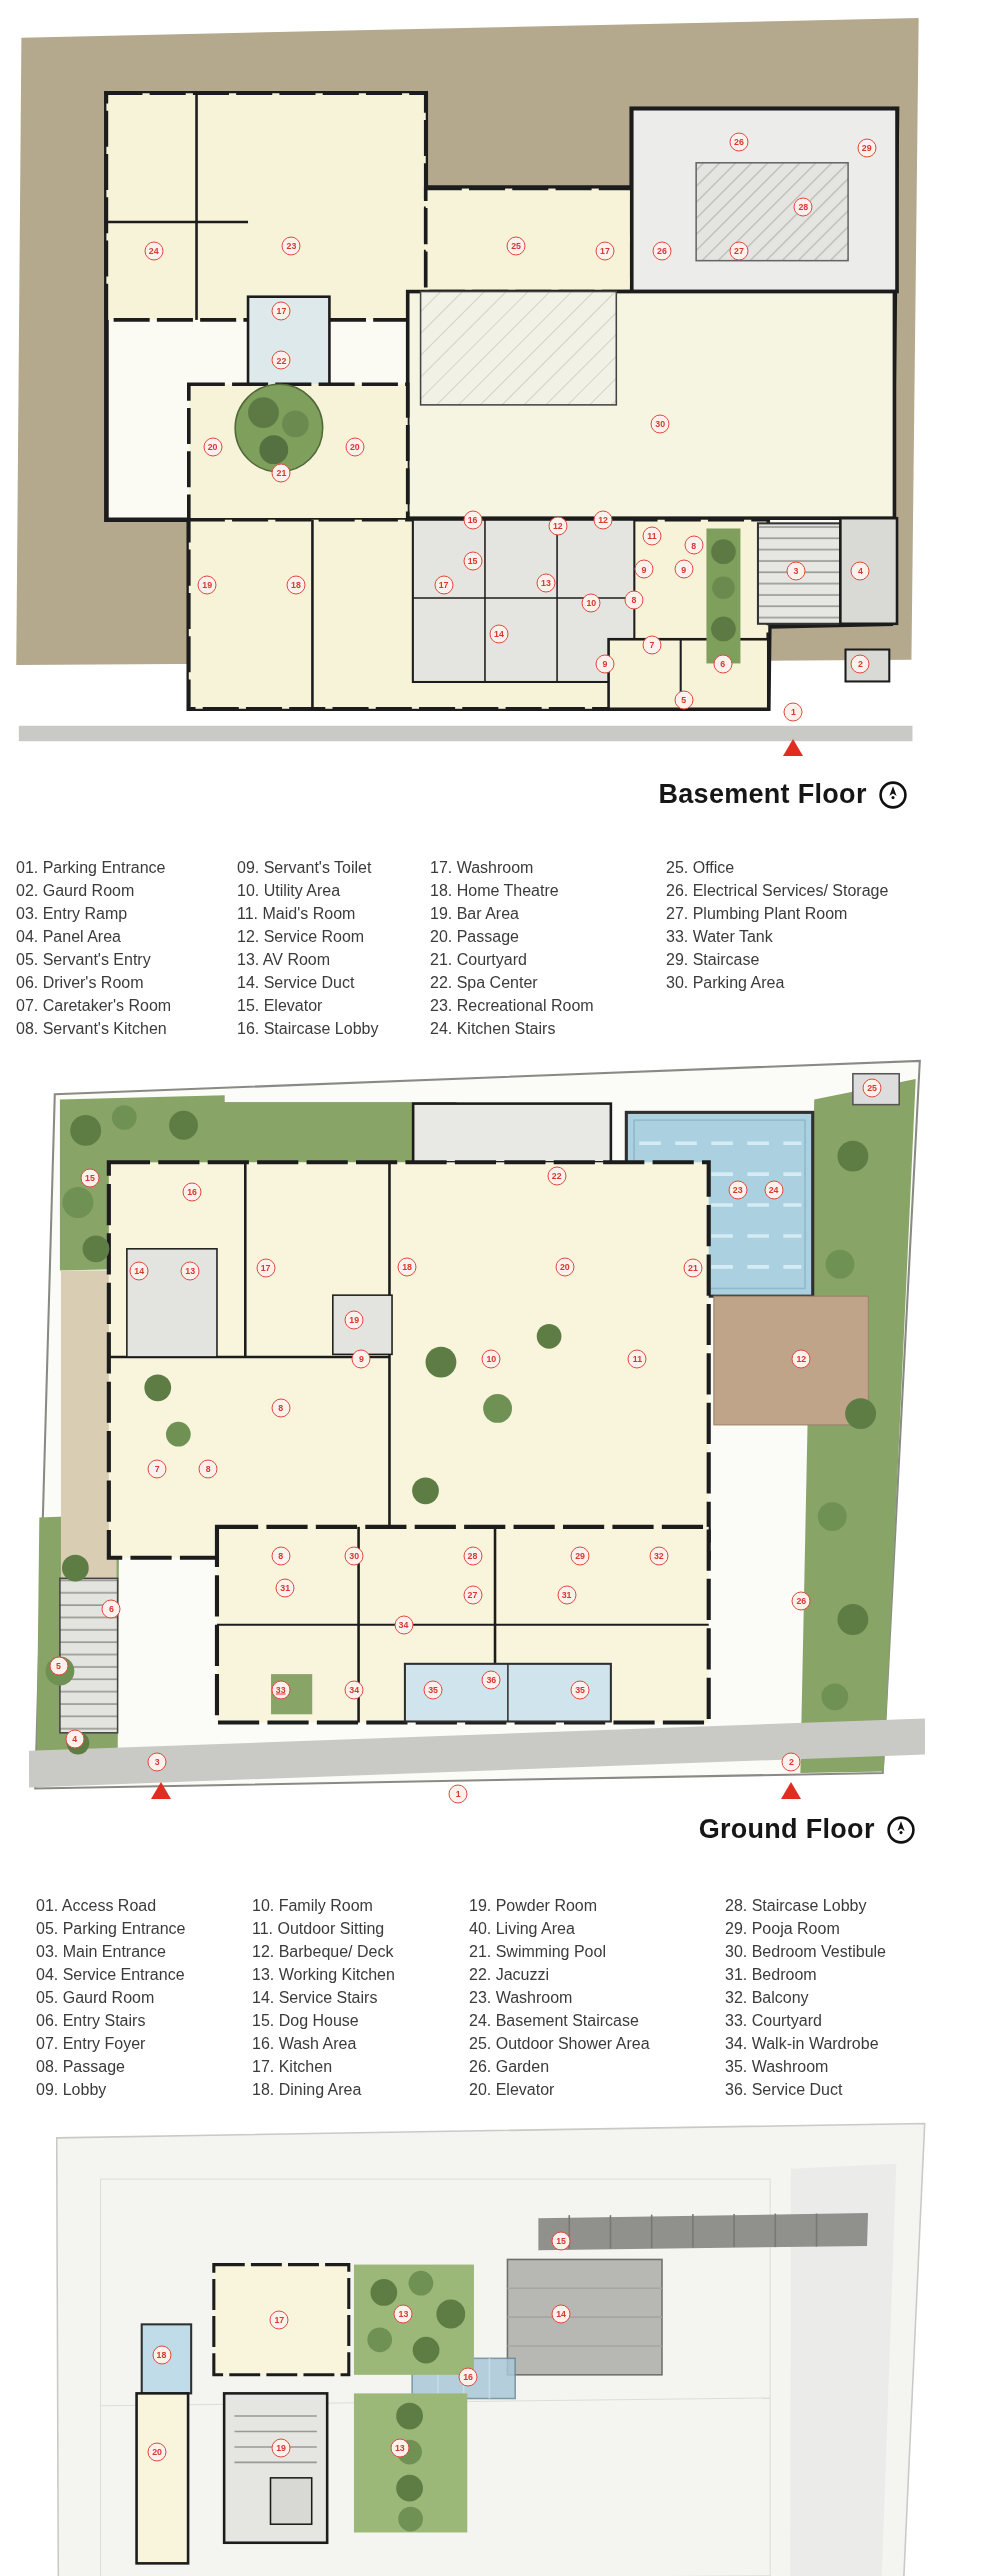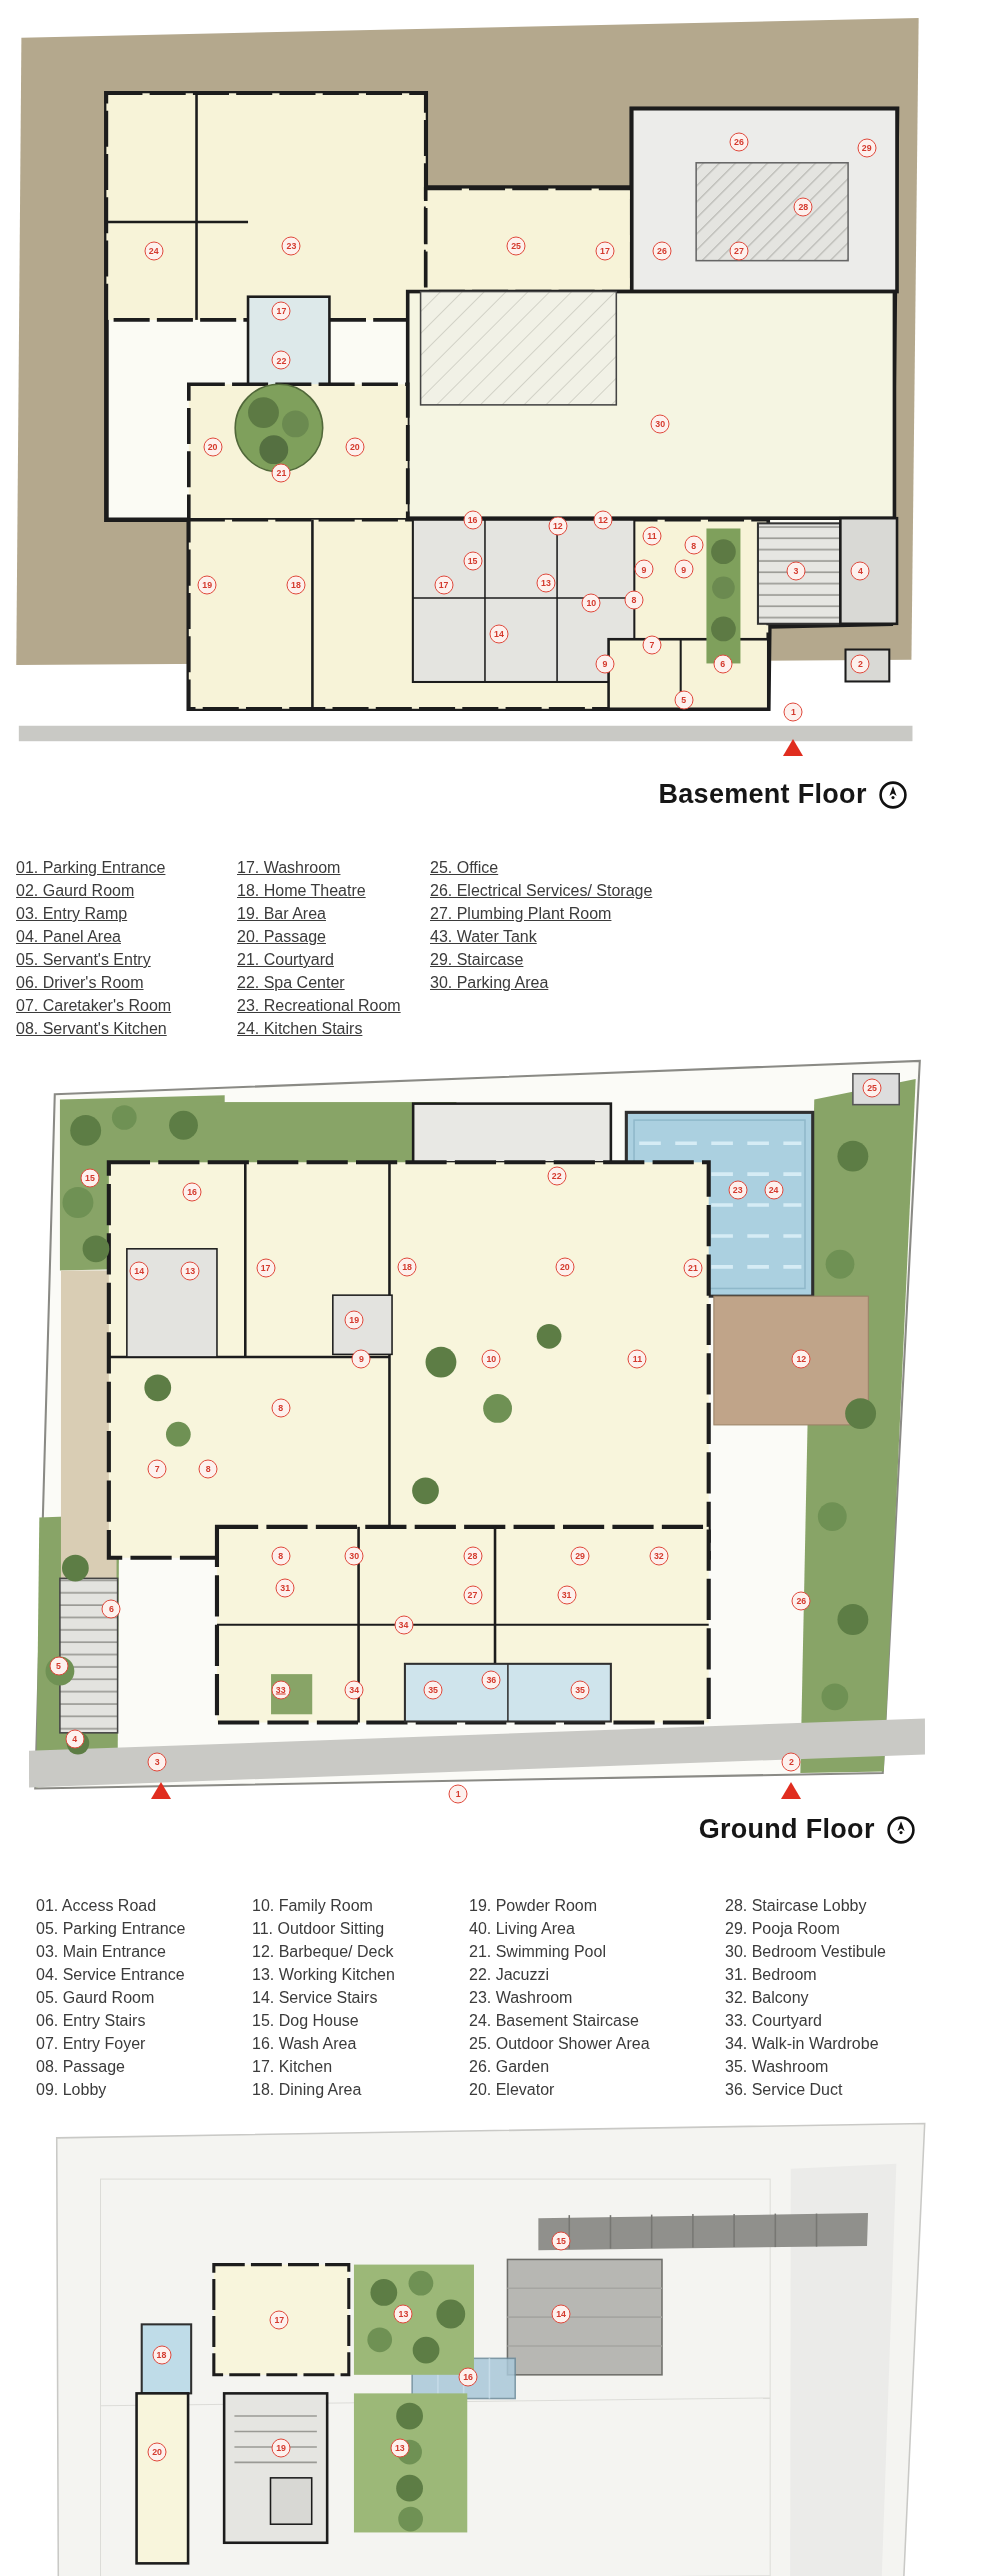--- a/index.html
+++ b/index.html
@@ -48,21 +48,21 @@
     white-space:nowrap;
   }
   .compass { width:30px; height:30px; flex:0 0 auto; }
   .legend {
     position:absolute;
     display:grid;
     font-size:16px;
     color:#3b3b3b;
     z-index:6;
   }
-  #legend-basement { left:16px;  top:856px; grid-template-columns:221px 193px 236px auto;text-decoration:underline; }
+  #legend-basement { left:16px;  top:856px; grid-template-columns:221px 193px 236px auto; }
   #legend-ground   { left:36px;  top:1894px; grid-template-columns:216px 217px 256px auto; }
   .legend-col { display:flex; flex-direction:column; }
   .legend-item { line-height:23px; white-space:nowrap; }
   #title-basement { top:779px; right:83px; }
   #title-ground   { top:1814px; right:75px;align-items:flex-end; }
   #plan-basement { left:16px; top:16px;   width:906px; height:752px; }
   #plan-ground   { left:29px; top:1048px; width:896px; height:760px; }
   #plan-first    { left:49px; top:2117px; width:886px; height:749px; }
 </style>
 </head>
@@ -184,34 +184,44 @@
       <div class="legend-item">01. Parking Entrance</div>
       <div class="legend-item">02. Gaurd Room</div>
       <div class="legend-item">03. Entry Ramp</div>
       <div class="legend-item">04. Panel Area</div>
       <div class="legend-item">05. Servant's Entry</div>
       <div class="legend-item">06. Driver's Room</div>
       <div class="legend-item">07. Caretaker's Room</div>
       <div class="legend-item">08. Servant's Kitchen</div>
     </div>
     <div class="legend-col">
+      <div class="legend-item">09. Servant's Toilet</div>
+      <div class="legend-item">10. Utility Area</div>
+      <div class="legend-item">11. Maid's Room</div>
+      <div class="legend-item">12. Service Room</div>
+      <div class="legend-item">13. AV Room</div>
+      <div class="legend-item">14. Service Duct</div>
+      <div class="legend-item">15. Elevator</div>
+      <div class="legend-item">16. Staircase Lobby</div>
+    </div>
+    <div class="legend-col">
       <div class="legend-item">17. Washroom</div>
       <div class="legend-item">18. Home Theatre</div>
       <div class="legend-item">19. Bar Area</div>
       <div class="legend-item">20. Passage</div>
       <div class="legend-item">21. Courtyard</div>
       <div class="legend-item">22. Spa Center</div>
       <div class="legend-item">23. Recreational Room</div>
       <div class="legend-item">24. Kitchen Stairs</div>
     </div>
     <div class="legend-col">
       <div class="legend-item">25. Office</div>
       <div class="legend-item">26. Electrical Services/ Storage</div>
       <div class="legend-item">27. Plumbing Plant Room</div>
-      <div class="legend-item">43. Water Tank</div>
+      <div class="legend-item">33. Water Tank</div>
       <div class="legend-item">29. Staircase</div>
       <div class="legend-item">30. Parking Area</div>
     </div>
   </div>
 
 <div class="plan" id="plan-ground">
   <svg viewBox="0 0 1740 1476">
     <defs>
       <pattern id="stepsG" width="160" height="24" patternUnits="userSpaceOnUse">
         <rect width="160" height="24" fill="#e3e3df"></rect>

